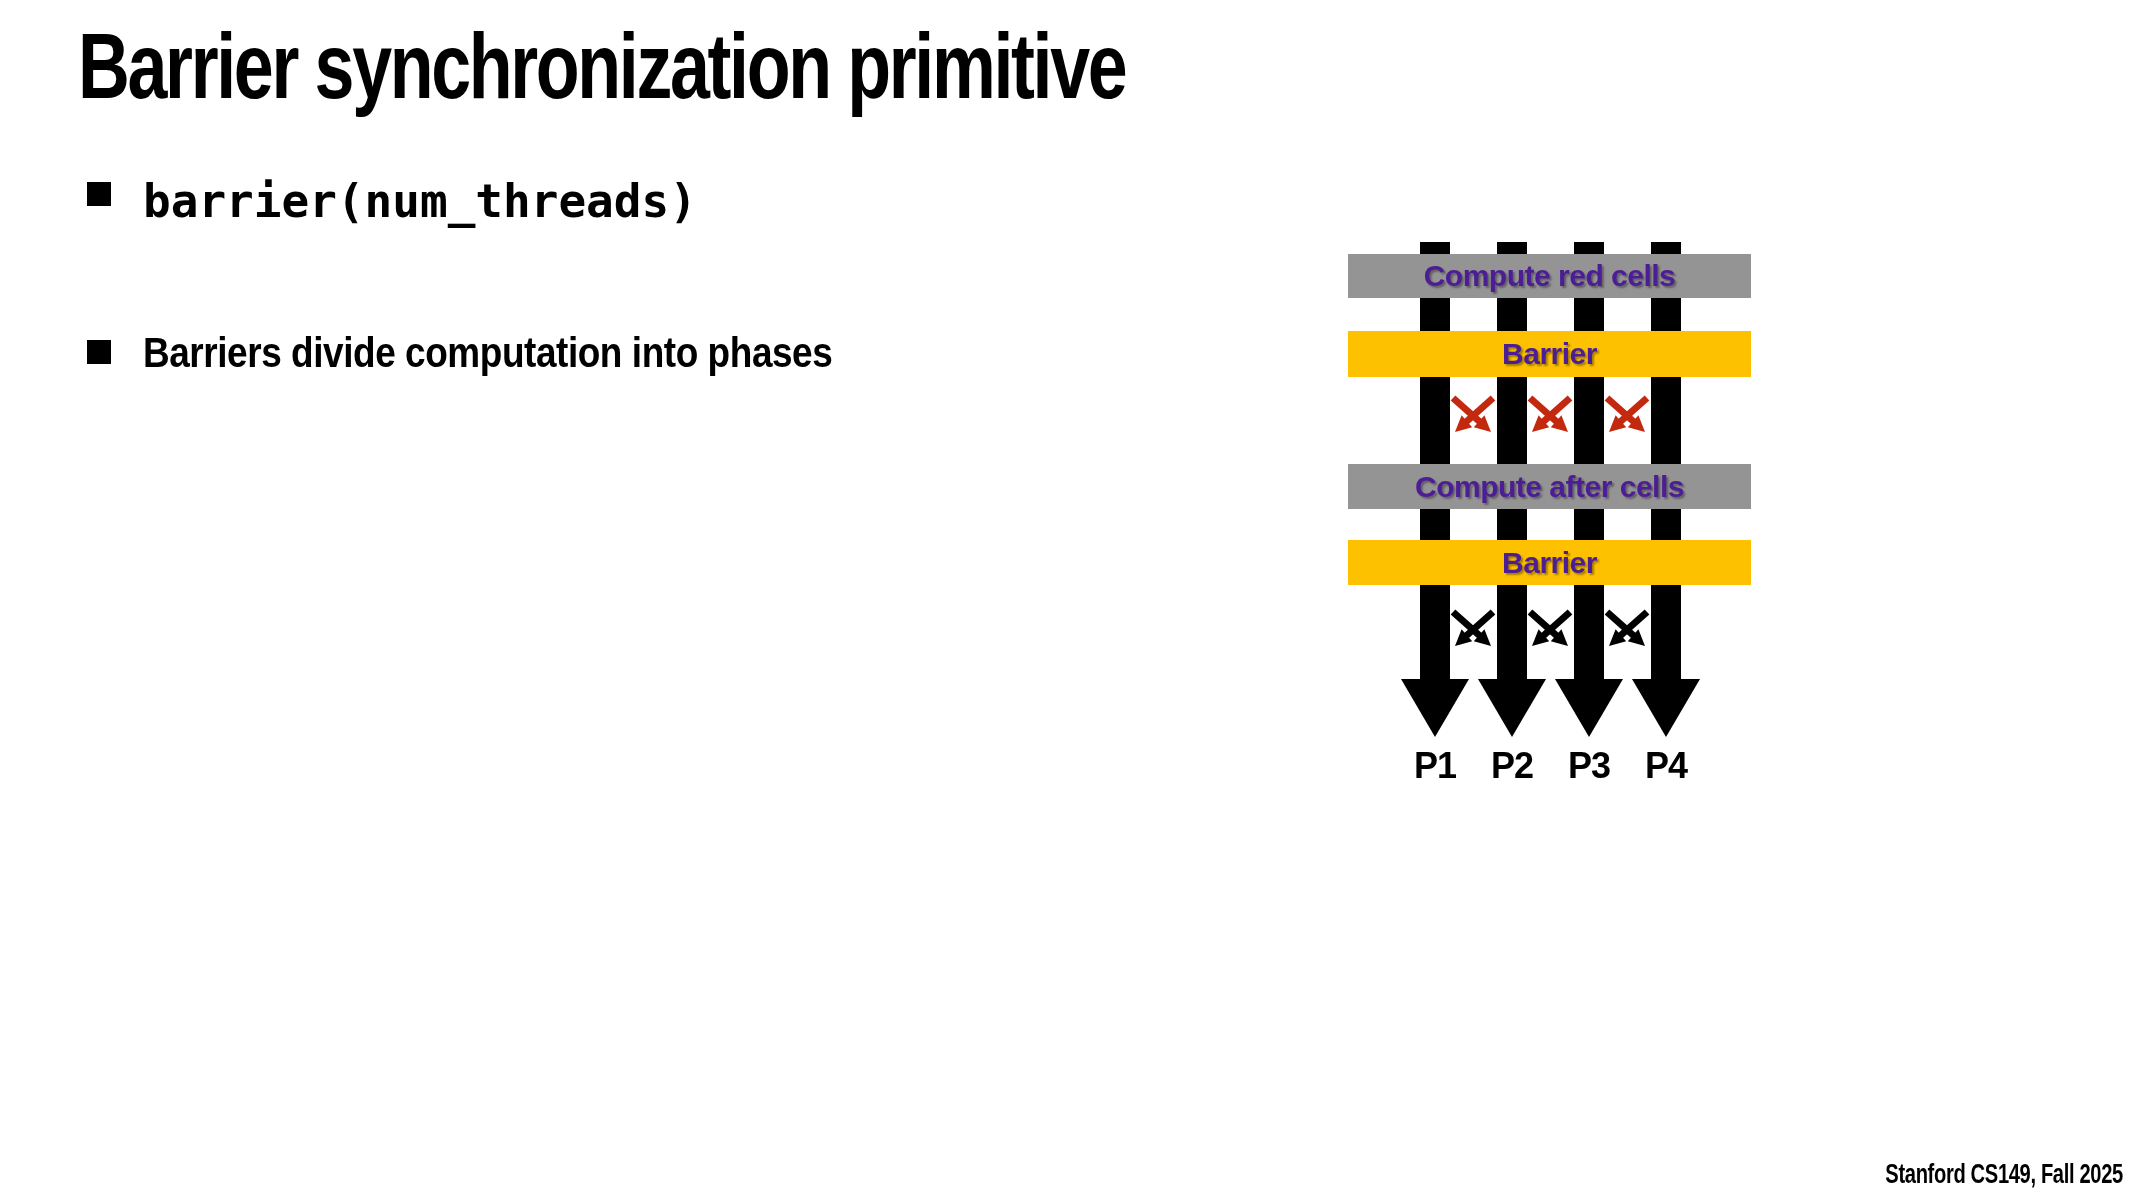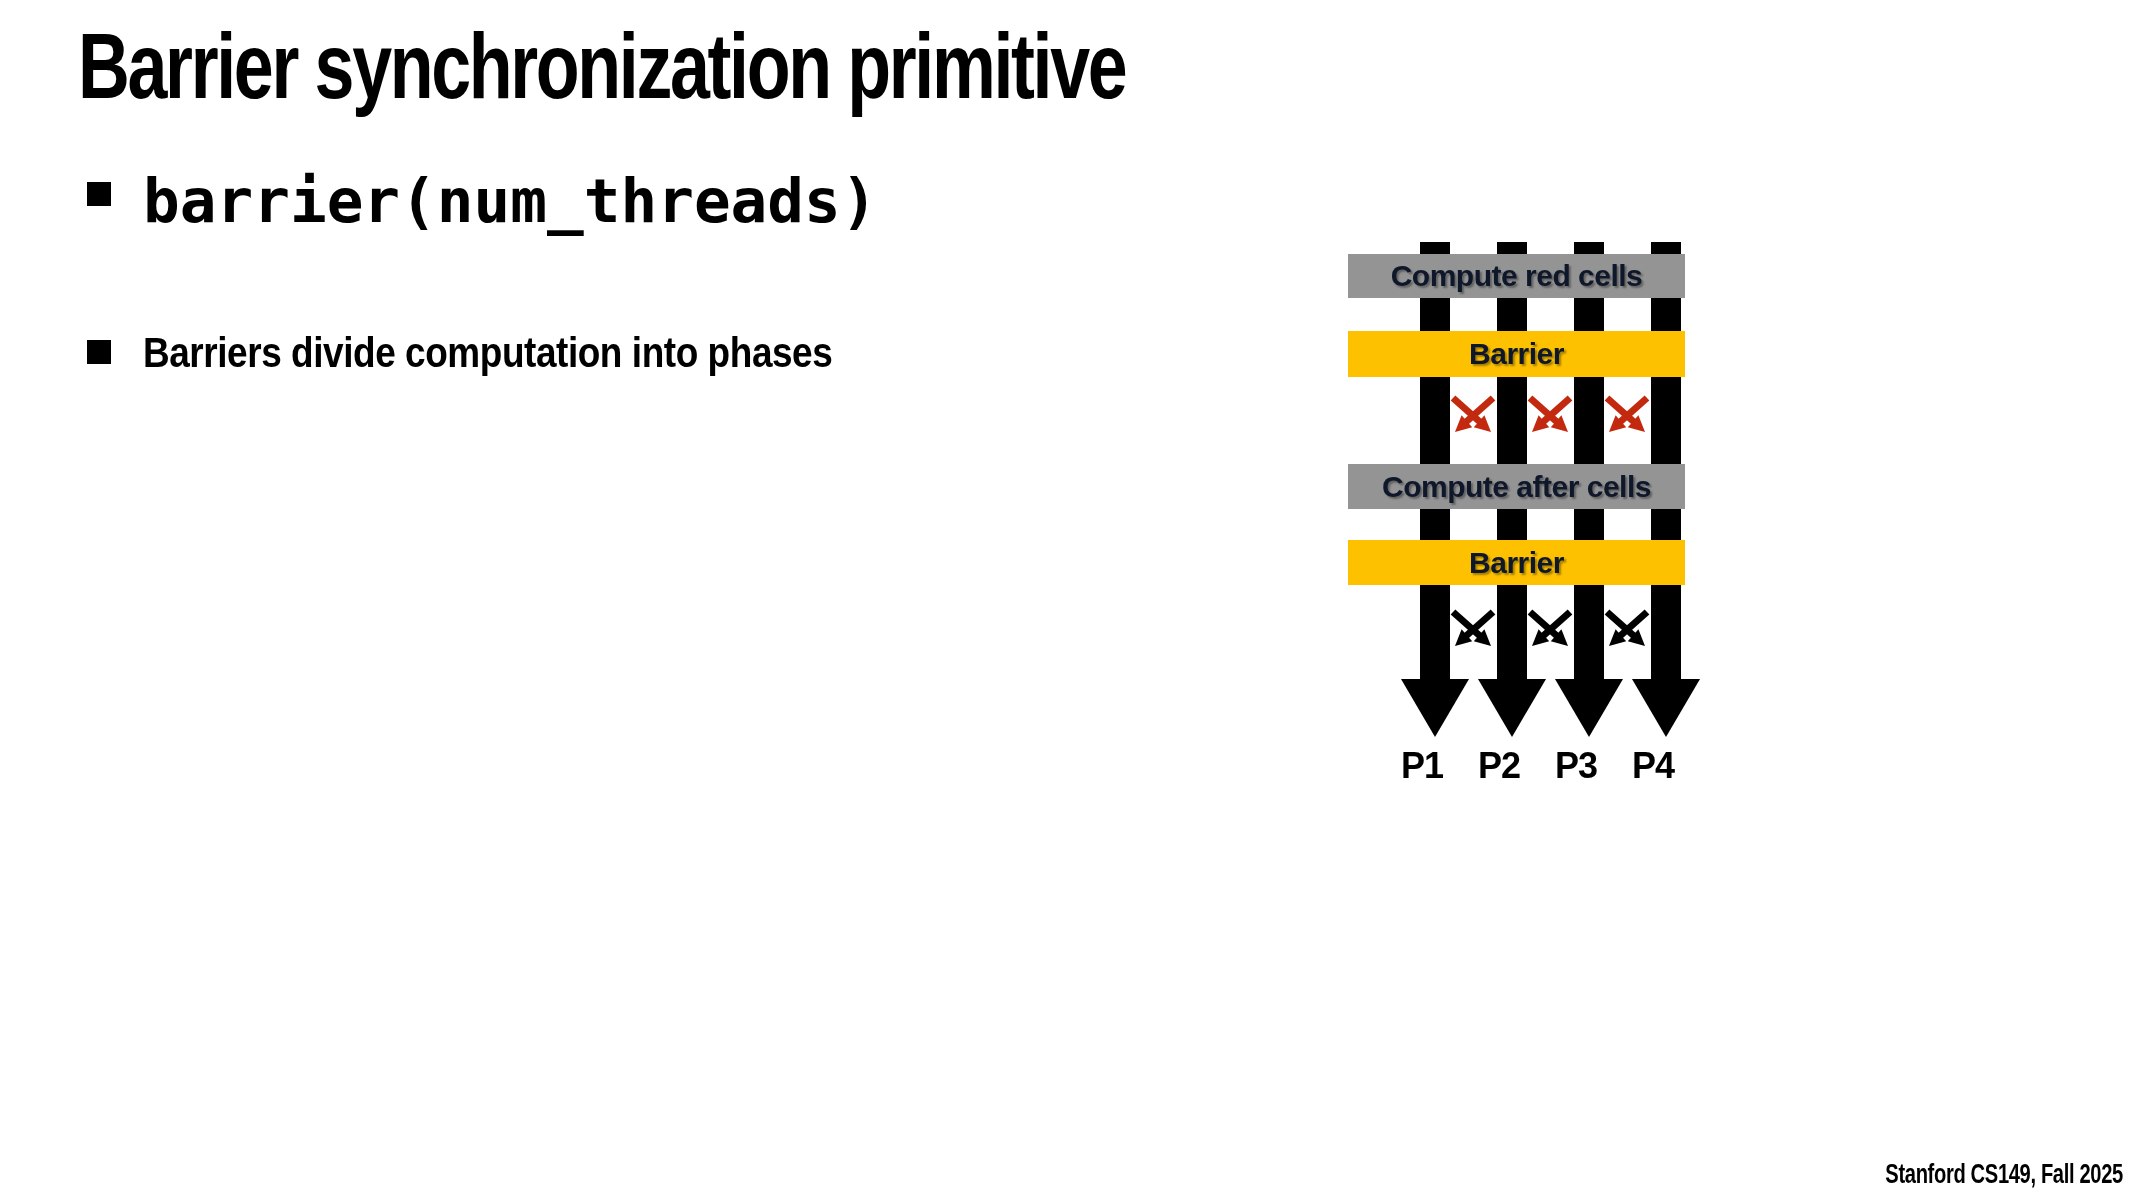--- a/index.html
+++ b/index.html
@@ -20,48 +20,48 @@
   }
   .marker-dash {
     position:absolute; left:0; top:28px; width:16px; height:8px; background:#000;
   }
   .btext {
     display:inline-block; margin-left:56px; font-size:42px; font-weight:bold;
     line-height:66px; letter-spacing:-0.5px; white-space:pre-line;
     transform:scaleX(0.88); transform-origin:left top;
   }
   .btext.code {
-    font-family:"DejaVu Sans Mono", monospace; font-size:61px; letter-spacing:0;
+    font-family:"DejaVu Sans Mono", monospace; font-size:46px; letter-spacing:0;
     transform:none;
   }
   .sub { left:133px; }
   .sub .btext { margin-left:24px; }
   
   .diagram { position:absolute; left:1348px; top:242px; width:420px; height:560px; }
   .thread-bar {
     position:absolute; top:0; width:30px; height:443px;
     background:var(--thread,#000); z-index:1;
   }
   .hbar {
-    position:absolute; left:0; width:337px; z-index:2;
-    color:#0f172a; font-weight:bold; font-size:30px; text-align:center;
+    position:absolute; left:0; width:403px; z-index:2;
+    color:#4c1d95; font-weight:bold; font-size:30px; text-align:center;
     letter-spacing:-0.5px; text-shadow:2px 2px 2px rgba(0,0,0,0.35);
   }
   .phase-bar   { background:var(--phase-bar,#949494); }
   .barrier-bar { background:var(--barrier-bar,#FDC100); }
   .xcross { position:absolute; width:48px; height:44px; z-index:3; }
   .xcross.red   { color:var(--dependency-arrows-phase1,#C3290F); }
   .xcross.black { color:var(--dependency-arrows-phase2,#000000); }
   .arrowhead {
     position:absolute; top:437px; width:0; height:0; z-index:1;
     border-left:34px solid transparent; border-right:34px solid transparent;
     border-top:58px solid var(--thread,#000);
   }
   .p-label {
-    position:absolute; top:503px; width:68px; text-align:left;
+    position:absolute; top:503px; width:68px; text-align:center;
     font-size:36px; font-weight:bold; letter-spacing:-1px; z-index:2;
   }
   
   .footer { position:absolute; right:10px; bottom:10px; white-space:nowrap;margin-top:36px; }
   .footer .inner {
     display:inline-block; font-size:28px; font-weight:bold; letter-spacing:-0.5px;
     transform:scaleX(0.72); transform-origin:right bottom;
   }
 </style>
 </head>

